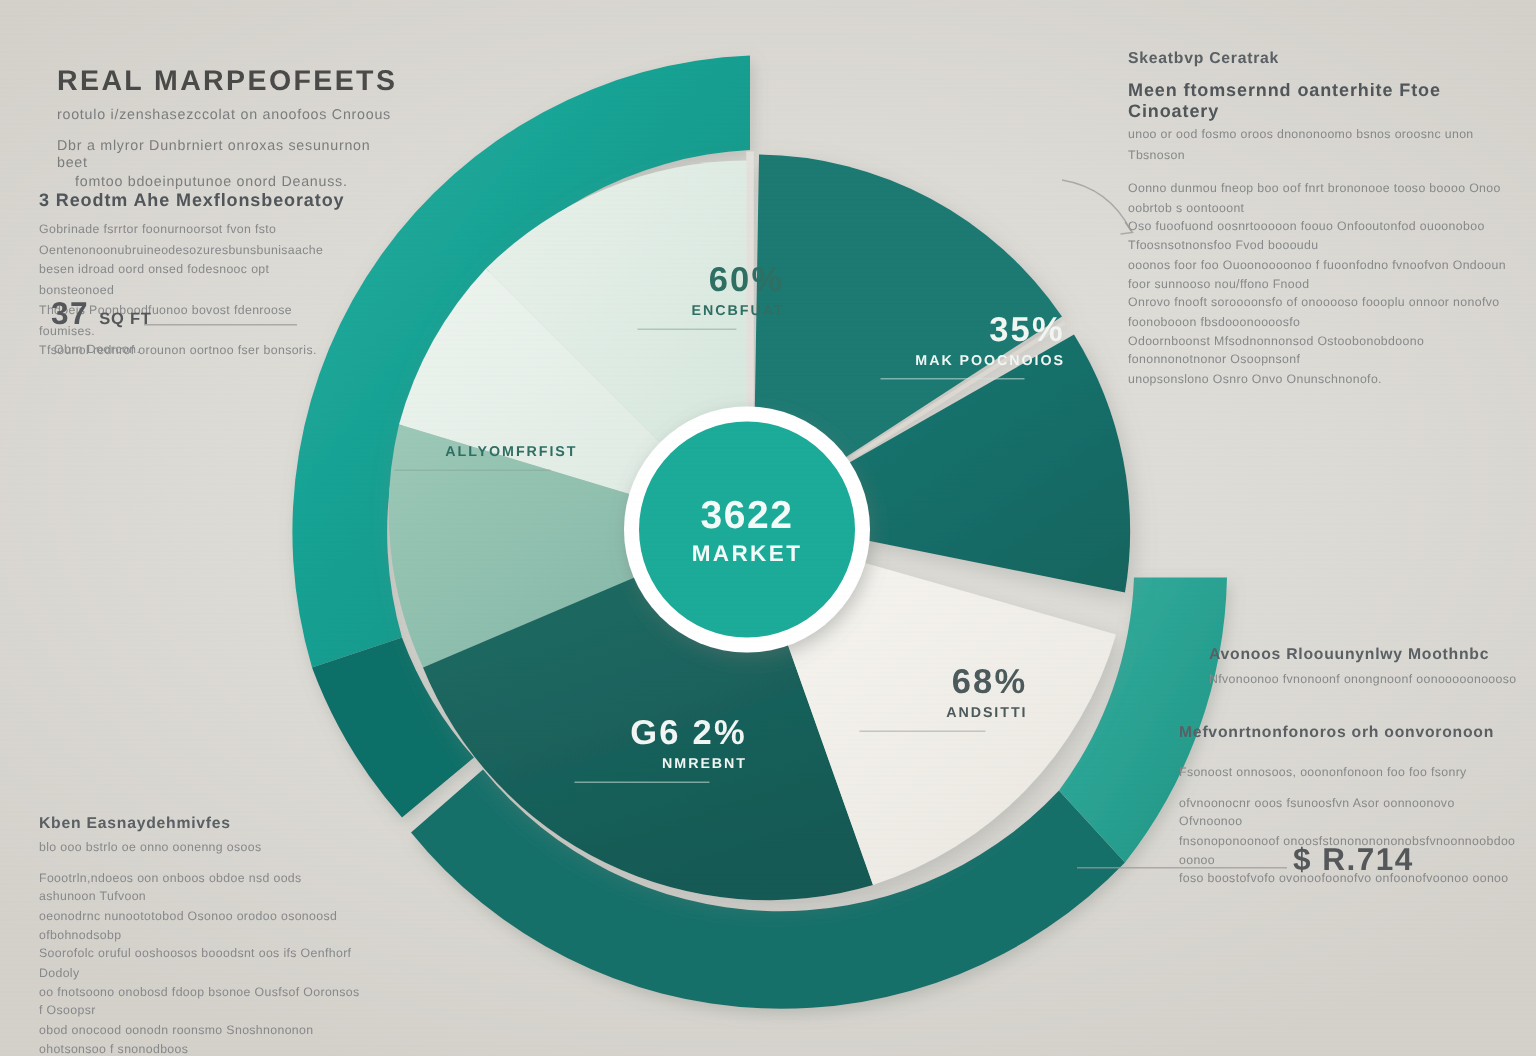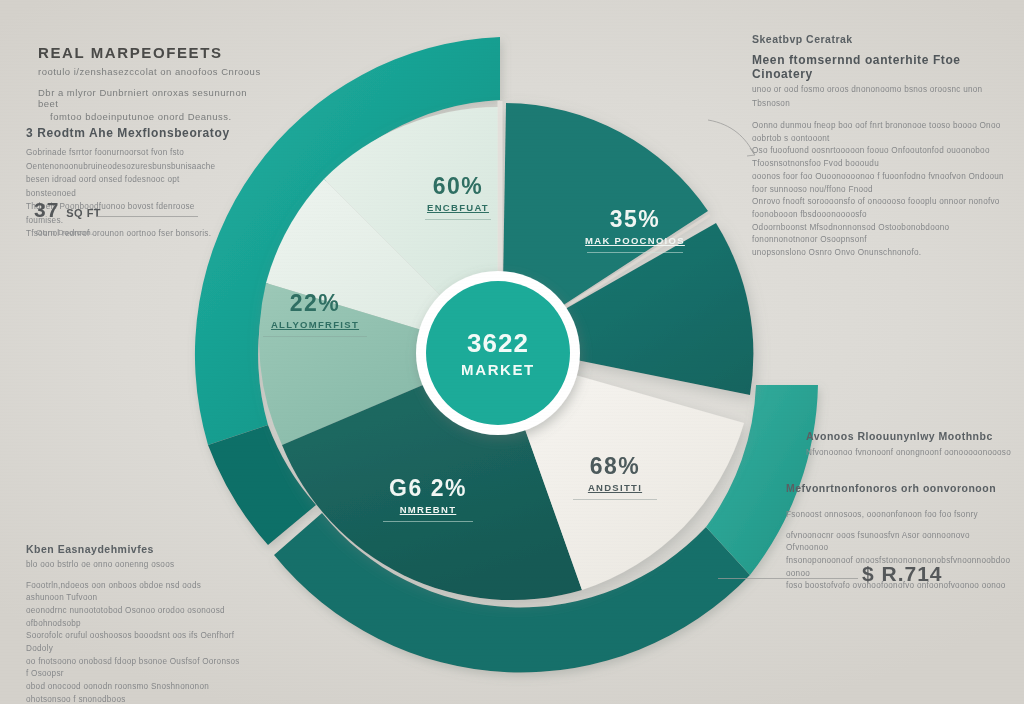--- a/index.html
+++ b/index.html
@@ -18,21 +18,21 @@
   .grain{
     position:absolute;inset:0;pointer-events:none;
     background:
       repeating-linear-gradient(0deg, rgba(0,0,0,0.012) 0px, rgba(0,0,0,0.012) 1px, rgba(255,255,255,0) 1px, rgba(255,255,255,0) 3px);
     opacity:.55;
   }
 
   
   .txtblock{position:absolute;}
   .title{
-    font-size:15px;font-weight:700;letter-spacing:1.6px;color:#4a4a48;
+    font-size:19px;font-weight:700;letter-spacing:1.6px;color:#4a4a48;
     filter:blur(.35px);
     white-space:nowrap;
   }
   .subtitle{
     font-size:9.5px;letter-spacing:.5px;color:#7b7d7d;margin-top:5px;
     filter:blur(.45px);
   }
   .h3{
     font-size:12px;font-weight:600;letter-spacing:.6px;color:#50565a;
     filter:blur(.4px);
@@ -56,29 +56,29 @@
   .lead-sub{
     position:absolute;font-size:8px;color:#8a8c8e;letter-spacing:.4px;
     filter:blur(.5px);white-space:nowrap;
   }
 
   
   #chart{position:absolute;left:150px;top:15px;width:700px;height:680px;}
   #chart svg{display:block;overflow:visible;}
 
   .seglabel{
-    position:absolute;text-align:center;pointer-events:none;
+    position:absolute;text-align:right;pointer-events:none;
   }
   .seglabel .pct{
     font-size:23px;font-weight:700;letter-spacing:1.5px;
     filter:blur(.35px);line-height:1;
   }
   .seglabel .nm{
     font-size:9.5px;font-weight:600;letter-spacing:1.3px;margin-top:5px;
-    filter:blur(.5px);line-height:1;text-decoration:underline;
+    filter:blur(.5px);line-height:1;
   }
   .seglabel .rule{
     height:1px;margin:6px auto 0;opacity:.55;
   }
   .lt{color:#f1f6f3;}
   .lt .rule{background:#cfe3dc;}
   .dk{color:#2f6f63;}
   .dk .rule{background:#86a79c;}
   .dk2{color:#4c5a5c;}
   .dk2 .rule{background:#9aa5a3;}
@@ -187,26 +187,25 @@
       <div class="rule" style="width:66px;"></div>
     </div>
 
     <div class="seglabel lt" style="left:410px;top:193px;width:150px;">
       <div class="pct">35%</div>
       <div class="nm">MAK POOCNOIOS</div>
       <div class="rule" style="width:96px;"></div>
     </div>
 
     <div class="seglabel dk" style="left:95px;top:277px;width:140px;">
-      <div class="pct">22%</div>
       <div class="nm">ALLYOMFRFIST</div>
       <div class="rule" style="width:104px;"></div>
     </div>
 
-    <div class="seglabel dk2" style="left:395px;top:440px;width:140px;">
+    <div class="seglabel dk2" style="left:395px;top:428px;width:140px;">
       <div class="pct">68%</div>
       <div class="nm">ANDSITTI</div>
       <div class="rule" style="width:84px;"></div>
     </div>
 
     <div class="seglabel lt" style="left:208px;top:462px;width:140px;">
       <div class="pct">G6 2%</div>
       <div class="nm">NMREBNT</div>
       <div class="rule" style="width:90px;"></div>
     </div>

